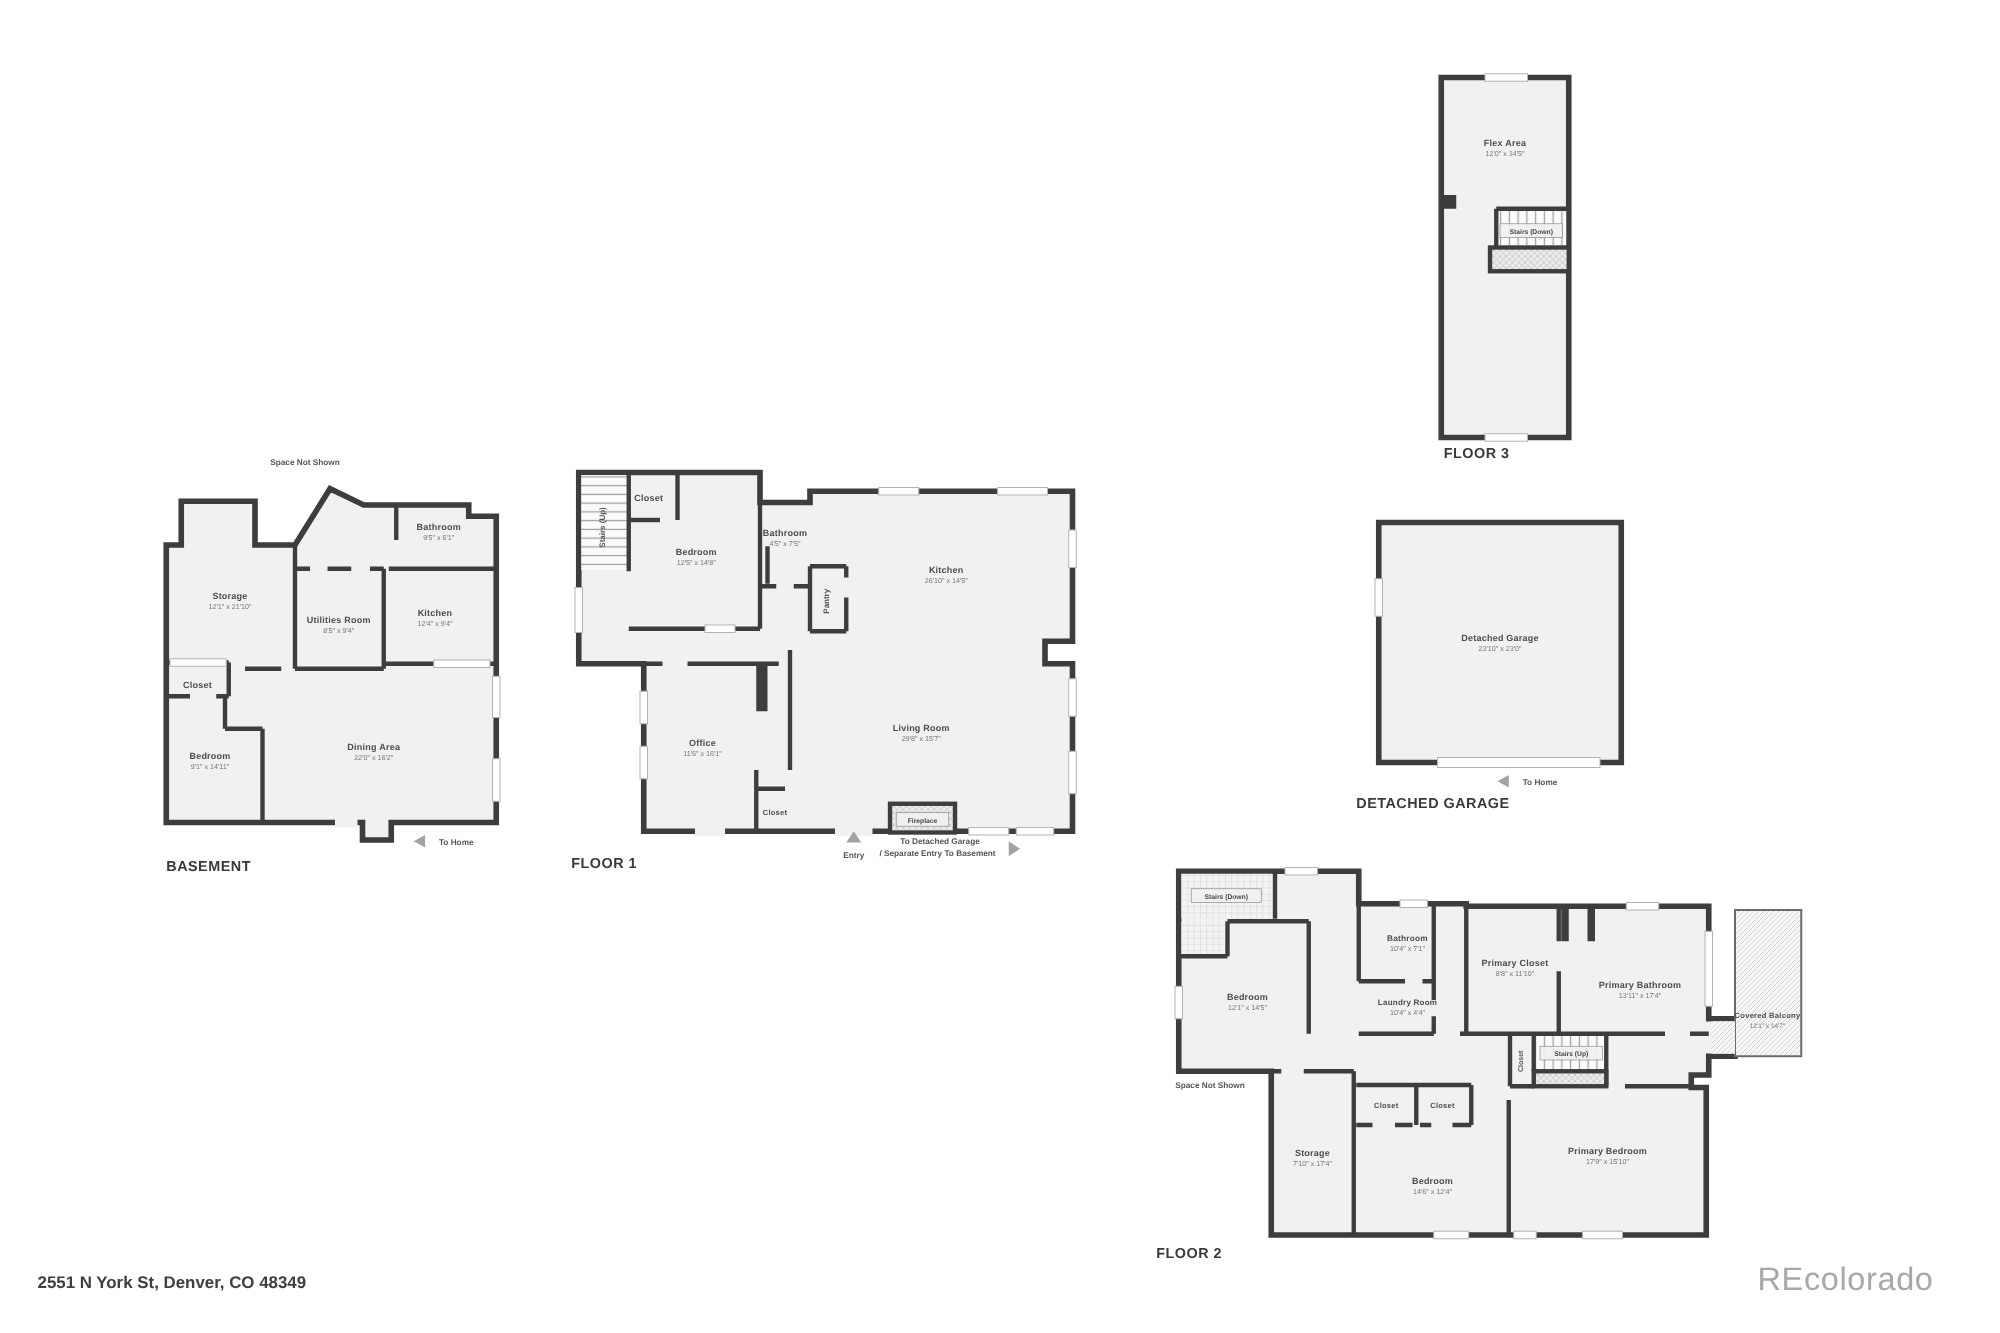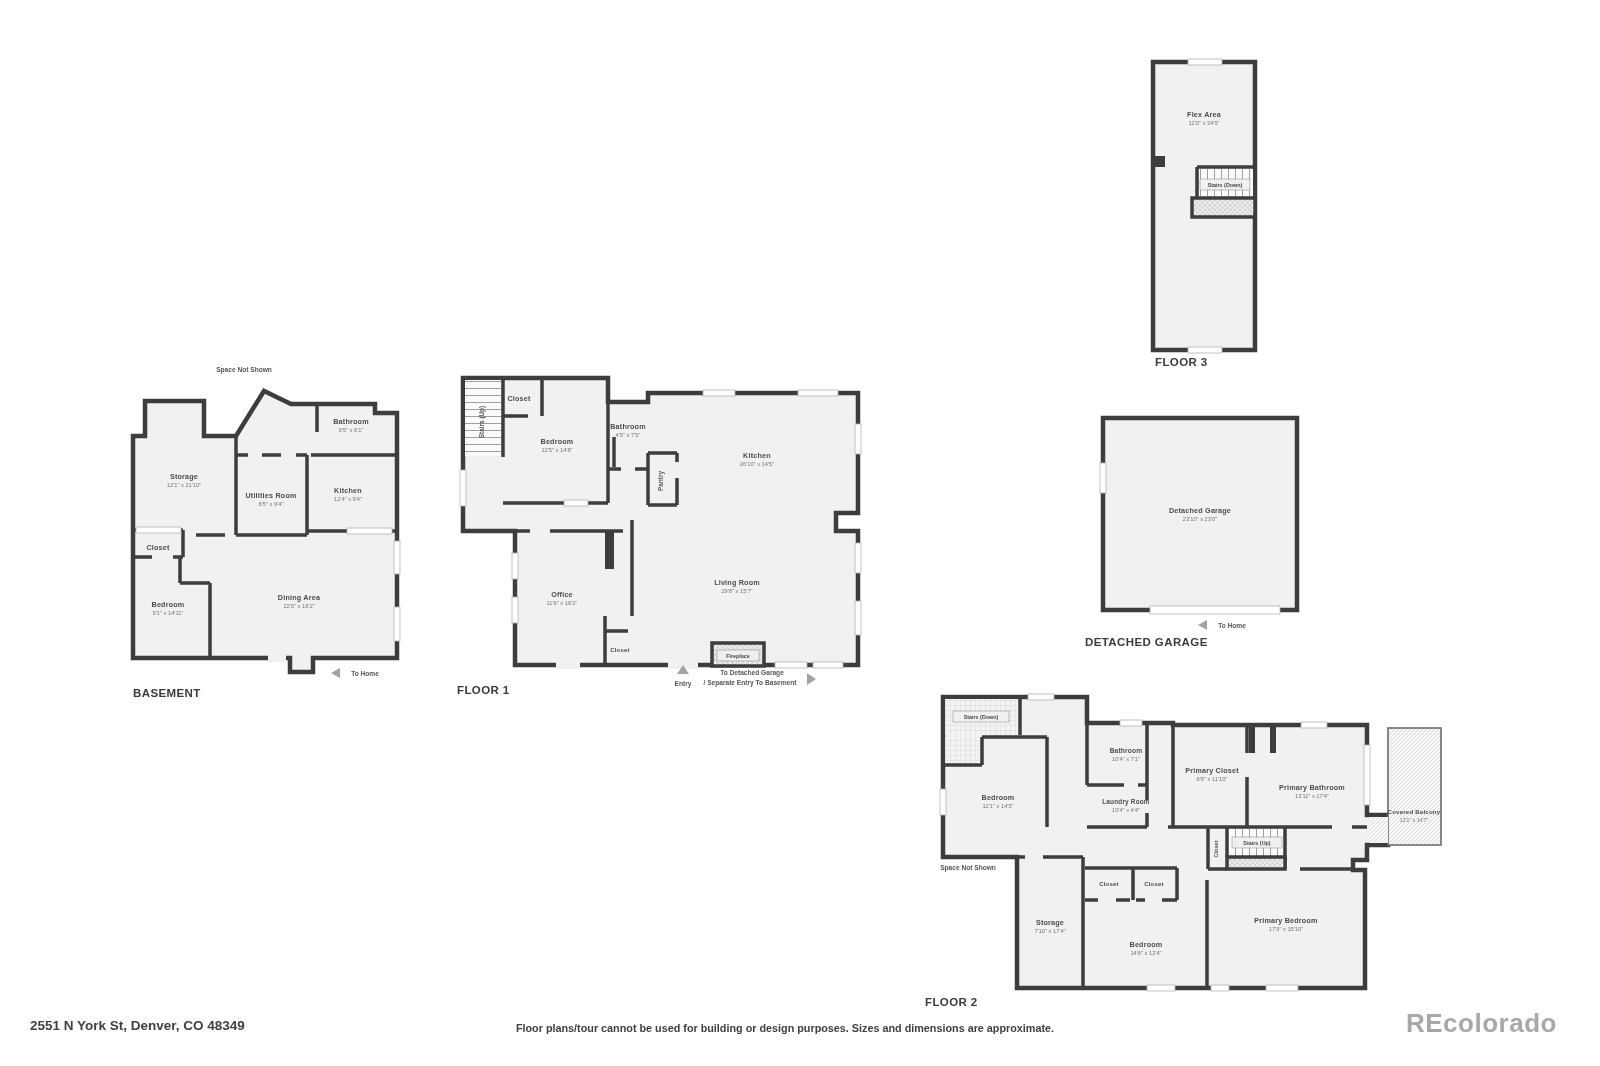--- a/index.html
+++ b/index.html
@@ -25,21 +25,21 @@
   .rname{font-size:7.2px;font-weight:700;fill:#4c4c4c;text-anchor:middle;letter-spacing:.2px;}
   .rdim{font-size:5.7px;font-weight:400;fill:#767676;text-anchor:middle;}
   .small{font-size:6.6px;font-weight:600;fill:#565656;text-anchor:middle;}
   .stairlbl{font-size:5.4px;font-weight:600;fill:#454545;text-anchor:middle;}
   .title{font-size:11.5px;font-weight:700;fill:#3a3a3a;letter-spacing:.4px;text-anchor:start;}
   .vtext{font-size:6.4px;font-weight:600;fill:#555555;text-anchor:middle;}
   
   .address{position:absolute;left:30px;top:1018px;font-size:13.5px;font-weight:700;color:#3f3f3f;}
   .disclaimer{position:absolute;left:490px;top:1022px;width:590px;text-align:center;
               font-size:10.8px;font-weight:700;color:#3f3f3f;}
-  .watermark{position:absolute;left:1406px;top:1008px;font-size:26px;font-weight:700;
+  .watermark{position:absolute;left:1406px;top:1008px;font-size:26px;font-weight:400;
              color:#a8a8a8;letter-spacing:.5px;}
 </style>
 </head>
 <body>
 
 <div id="sheet">
 
 <svg width="1600" height="1066" viewBox="0 0 1600 1066">
   <defs>
     <pattern id="treadH" width="8" height="7" patternUnits="userSpaceOnUse">
@@ -230,16 +230,15 @@
     <text class="rname" x="1146" y="947">Bedroom</text>
     <text class="rdim" x="1146" y="955">14'6" x 12'4"</text>
     <text class="rname" x="1286" y="923">Primary Bedroom</text>
     <text class="rdim" x="1286" y="931">17'9" x 15'10"</text>
     <text class="small" x="968" y="870">Space Not Shown</text>
     <text class="title" x="925" y="1006">FLOOR 2</text>
   </g>
 </svg>
 
 <div class="address">2551 N York St, Denver, CO 48349</div>
-<div class="disclaimer">Floor plans/tour cannot be used for building or design purposes. Sizes and dimensions are approximate.</div>
 <div class="watermark">REcolorado</div>
 
 </div>
 
 </body></html>

